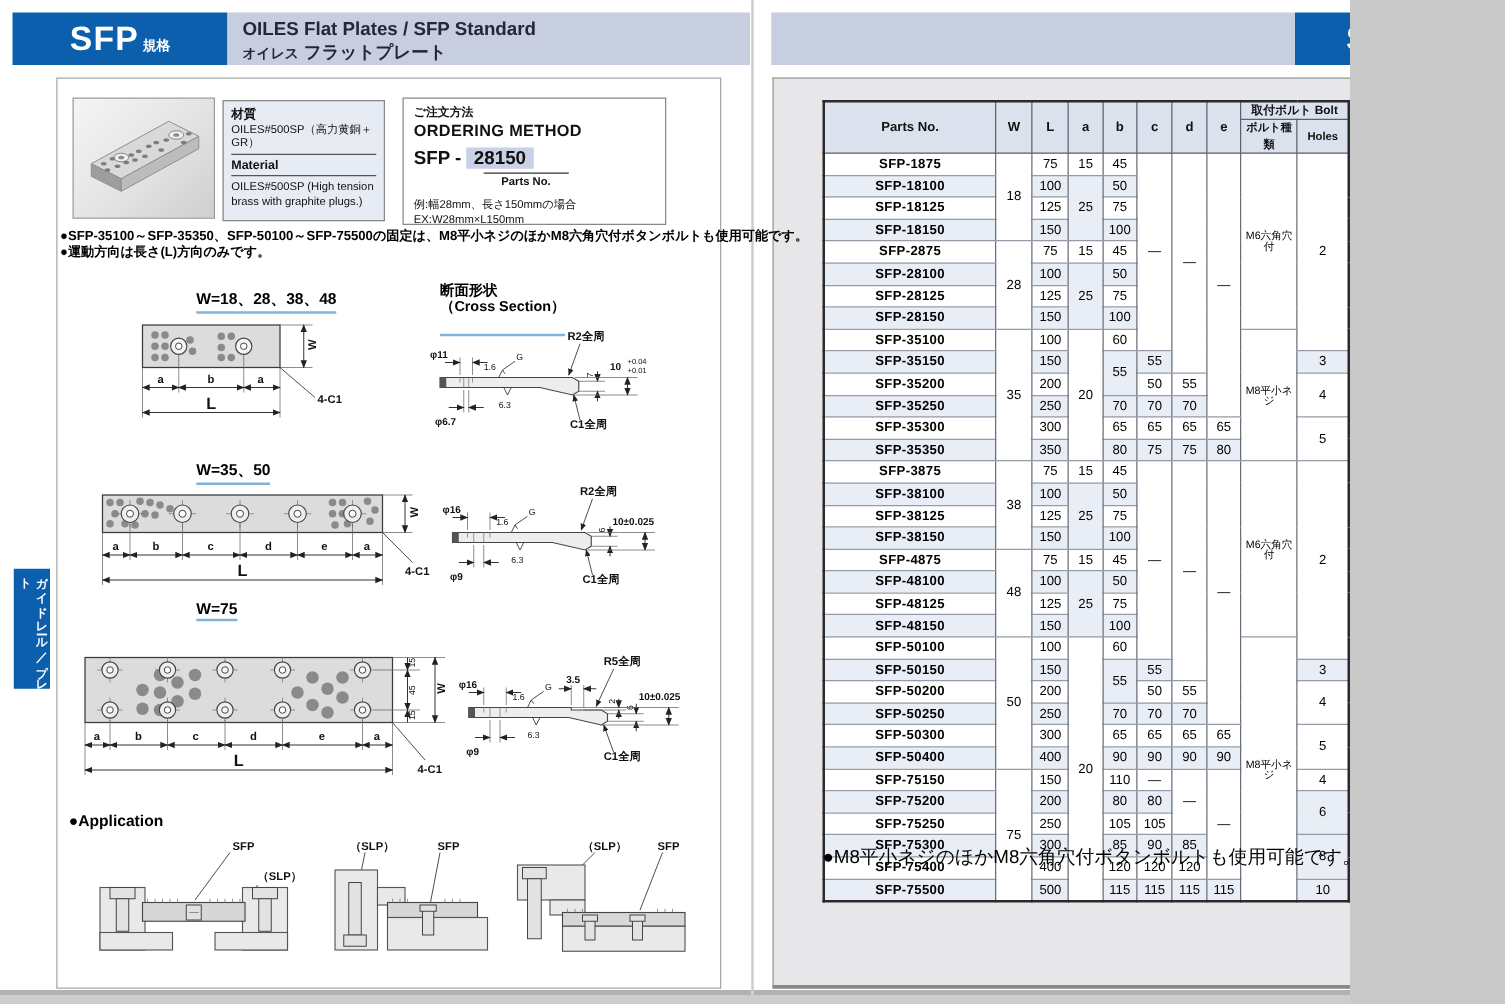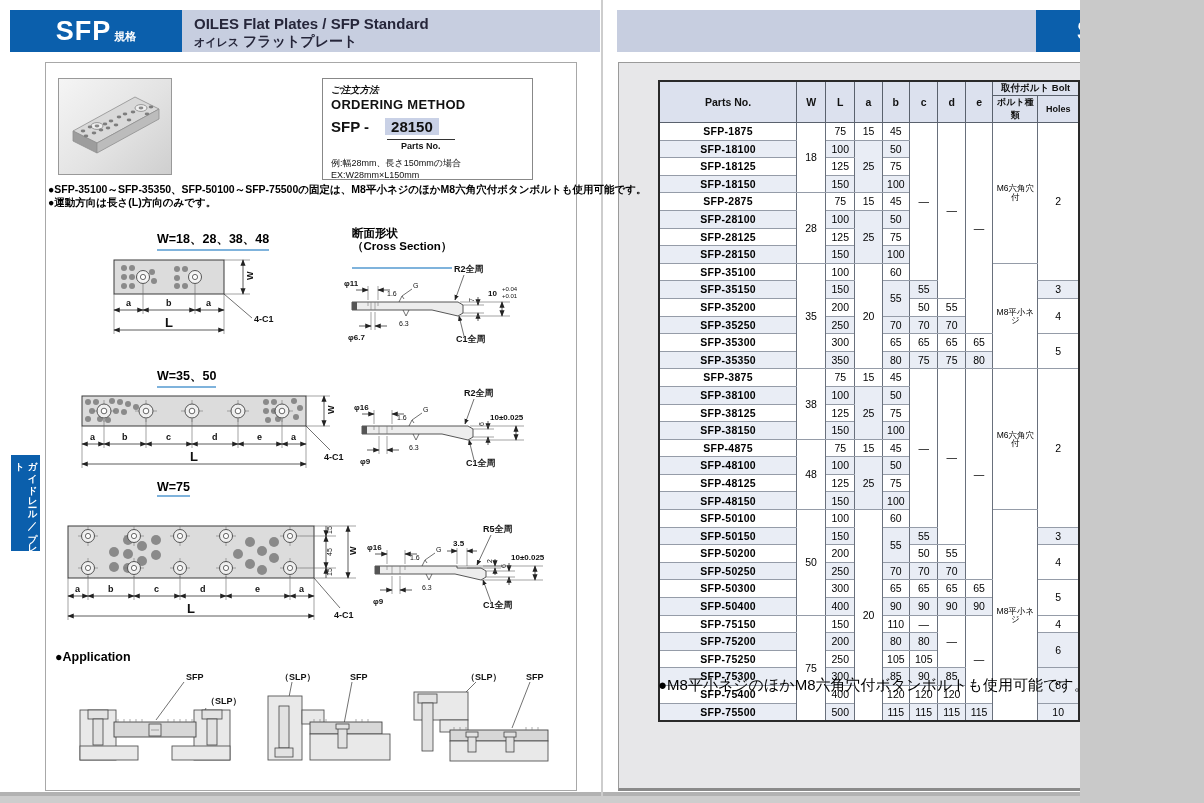--- a/index.html
+++ b/index.html
@@ -30,24 +30,24 @@
 
   
   .photo{position:absolute;left:58px;top:78px;width:112px;height:95px;border:1px solid #999;
     background:linear-gradient(135deg,#f5f5f5 0%,#e3e3e3 55%,#cfcfcf 100%);}
   .mat-box{position:absolute;left:178px;top:80px;width:130px;height:97px;border:1px solid #888;background:#e7ebf4;
     box-sizing:border-box;padding:5px 6px;font-size:9px;line-height:11.5px;color:#111;}
   .mat-box .ttl{font-weight:bold;font-size:10px;}
   .mat-box .rule{border-bottom:1px solid #555;margin:2px 0 3px 0;}
   .ord-box{position:absolute;left:322px;top:78px;width:211px;height:102px;border:1px solid #888;background:#fff;
     box-sizing:border-box;padding:5px 8px;color:#111;}
-  .ord-box .ja{font-size:9.5px;font-weight:bold;font-style:italic;}
+  .ord-box .ja{font-size:9.5px;font-weight:bold;}
   .ord-box .en{font-size:13px;font-weight:bold;letter-spacing:0.3px;}
   .ord-code{margin-top:6px;font-size:15px;font-weight:bold;}
-  .ord-code .no{background:#c9d1e6;padding:0 6px;margin-left:16px;}
+  .ord-code .no{background:#c9d1e6;padding:0 6px;margin-left:4px;}
   .ord-caption{font-size:9px;font-weight:bold;margin:1px 0 0 56px;border-top:1px solid #333;display:inline-block;padding:1px 14px 0 14px;}
   .ord-ex{font-size:9px;line-height:11.5px;margin-top:5px;}
   .notes{position:absolute;left:48px;top:183px;font-size:10.5px;font-weight:bold;line-height:12.5px;color:#000;white-space:nowrap;}
 
   .sec-h{position:absolute;font-size:12.5px;font-weight:bold;color:#000;border-bottom:2px solid #7fb3dc;padding-bottom:1px;}
   .cs-h{position:absolute;font-size:11.5px;font-weight:bold;color:#000;line-height:13px;}
   .cs-h .u{border-bottom:2px solid #7fb3dc;padding-bottom:14px;}
   .app-h{position:absolute;left:55px;top:650px;font-size:12.5px;font-weight:bold;}
 
   svg{position:absolute;overflow:visible;}
@@ -133,20 +133,28 @@
         <ellipse cx="60" cy="38" rx="2.3" ry="1.4"></ellipse>
           <ellipse cx="66" cy="35" rx="2.3" ry="1.4"></ellipse>
           <ellipse cx="70" cy="41" rx="2.3" ry="1.4"></ellipse>
         <ellipse cx="74" cy="33" rx="2.3" ry="1.4"></ellipse>
           <ellipse cx="88" cy="35" rx="2.3" ry="1.4"></ellipse>
           <ellipse cx="92" cy="28" rx="2.3" ry="1.4"></ellipse>
       </g>
     </svg>
   </div>
 
+  <div class="mat-box">
+    <div class="ttl">材質</div>
+    <div>OILES#500SP（高力黄銅＋GR）</div>
+    <div class="rule"></div>
+    <div class="ttl">Material</div>
+    <div class="rule"></div>
+    <div>OILES#500SP (High tension brass with graphite plugs.)</div>
+  </div>
 
   <div class="ord-box">
     <div class="ja">ご注文方法</div>
     <div class="en">ORDERING METHOD</div>
     <div class="ord-code">
       <span>SFP -</span><span class="no">28150</span>
     </div>
     <div><span class="ord-caption">Parts No.</span></div>
     <div class="ord-ex">
       <div>例:幅28mm、長さ150mmの場合</div>

